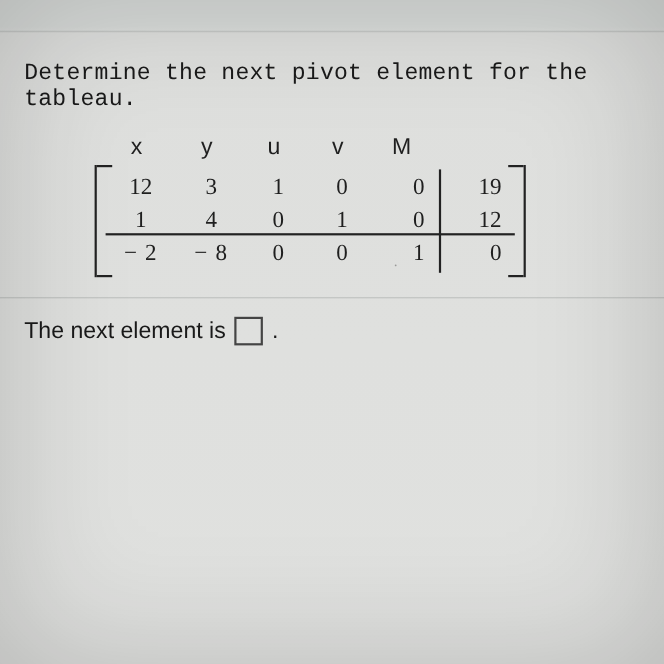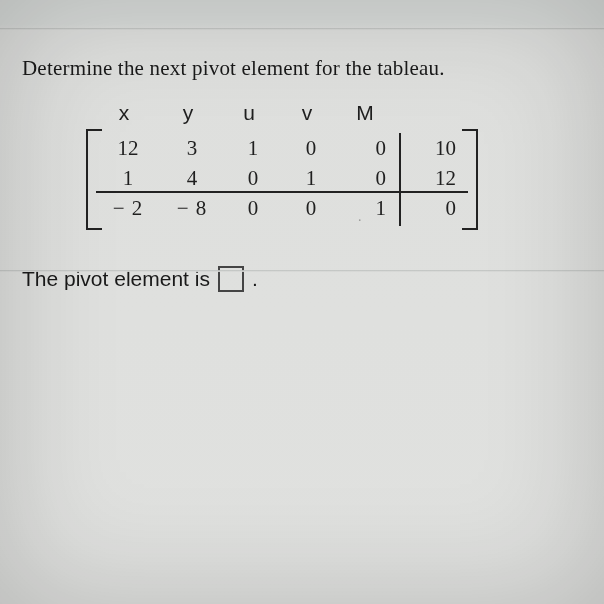--- a/index.html
+++ b/index.html
@@ -30,21 +30,21 @@
       position: absolute;
       inset: 0;
       box-shadow: inset 0 0 120px rgba(0,0,0,0.18);
       pointer-events: none;
     }
     .question {
       font-size: 21px;
       margin-top: 16px;
       margin-bottom: 20px;
       color: #1a1a1a;
-      font-family: Liberation Serif, serif;
+      font-family: Liberation Mono, monospace;
       letter-spacing: 0.2px;
     }
     .tableau {
       margin-left: 70px;
       margin-bottom: 26px;
       position: relative;
       width: 390px;
     }
     .headers {
       display: grid;
@@ -161,21 +161,21 @@
       <div class="rbracket"></div>
       <div class="matrix">
         <div class="objective-sep"></div>
         <div class="vline"></div>
 
         <div class="cell">12</div>
         <div class="cell">3</div>
         <div class="cell">1</div>
         <div class="cell">0</div>
         <div class="cell right">0</div>
-        <div class="cell right">10</div>
+        <div class="cell right">19</div>
 
         <div class="cell">1</div>
         <div class="cell">4</div>
         <div class="cell">0</div>
         <div class="cell">1</div>
         <div class="cell right">0</div>
         <div class="cell right">12</div>
 
         <div class="cell neg">− 2</div>
         <div class="cell neg">− 8</div>
@@ -183,19 +183,19 @@
         <div class="cell">0</div>
         <div class="cell right"><span class="commahack">.</span><span>1</span></div>
         <div class="cell right">0</div>
       </div>
     </div>
   </div>
 
   <div class="divider2"></div>
 
   <div class="answer-row">
-    <span>The pivot element is</span>
+    <span>The next element is</span>
     <input class="answer-input" type="text" value="" style="">
     <span class="period">.</span>
   </div>
 
   <div class="vignette"></div>
 </div>
 
 </body></html>

